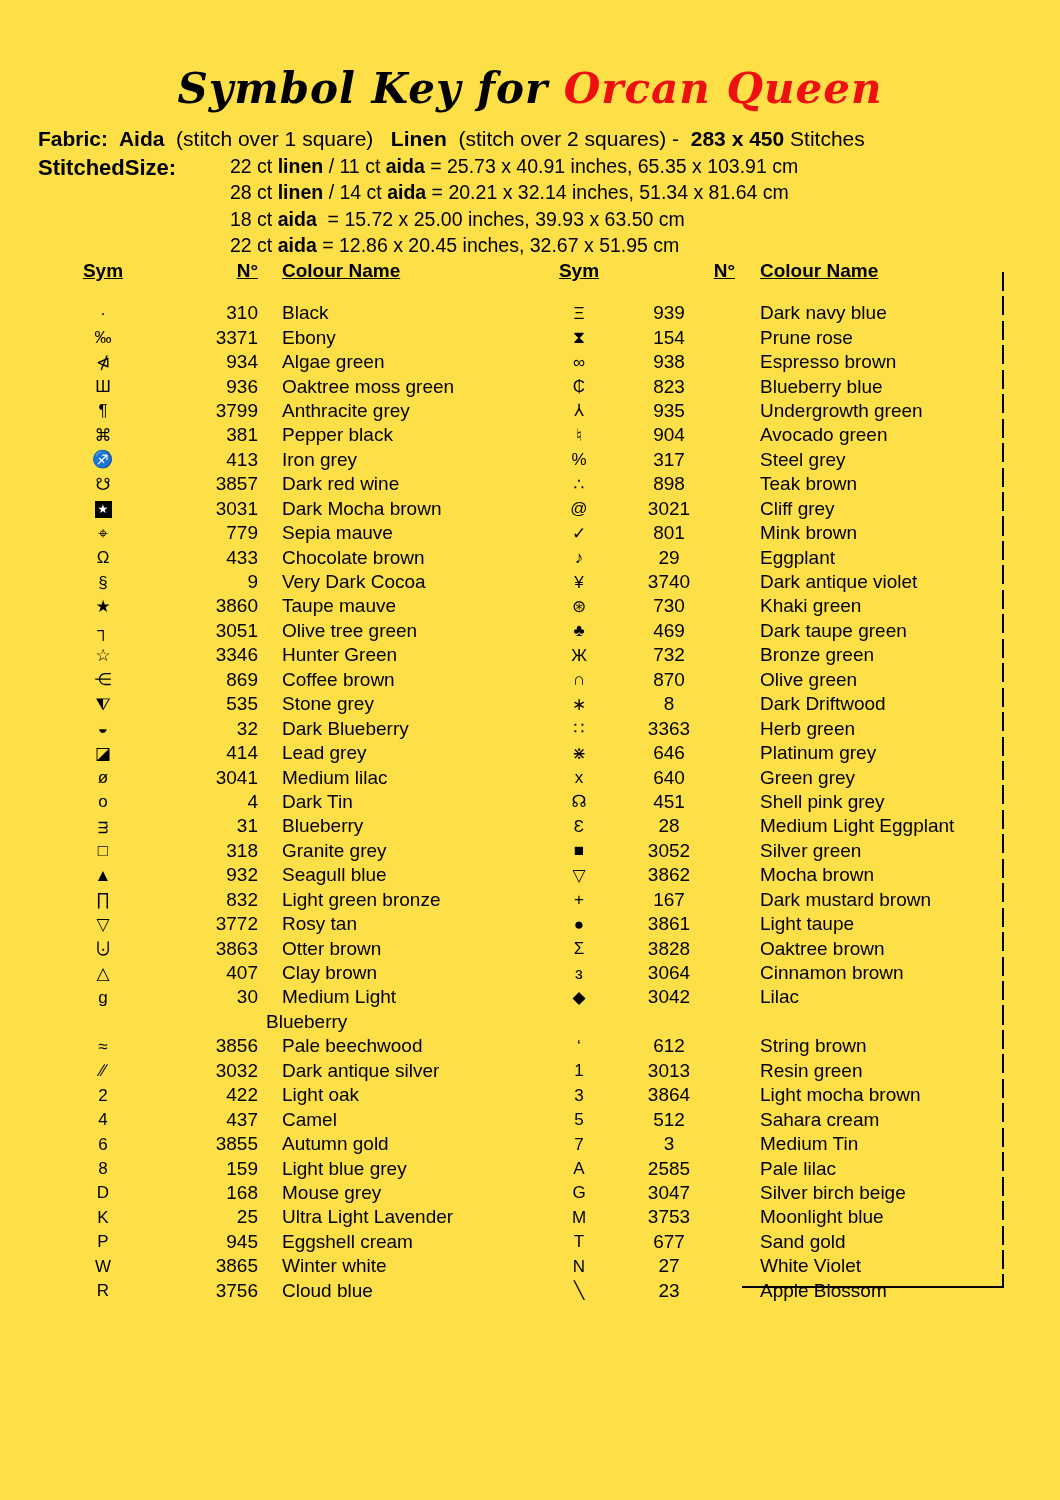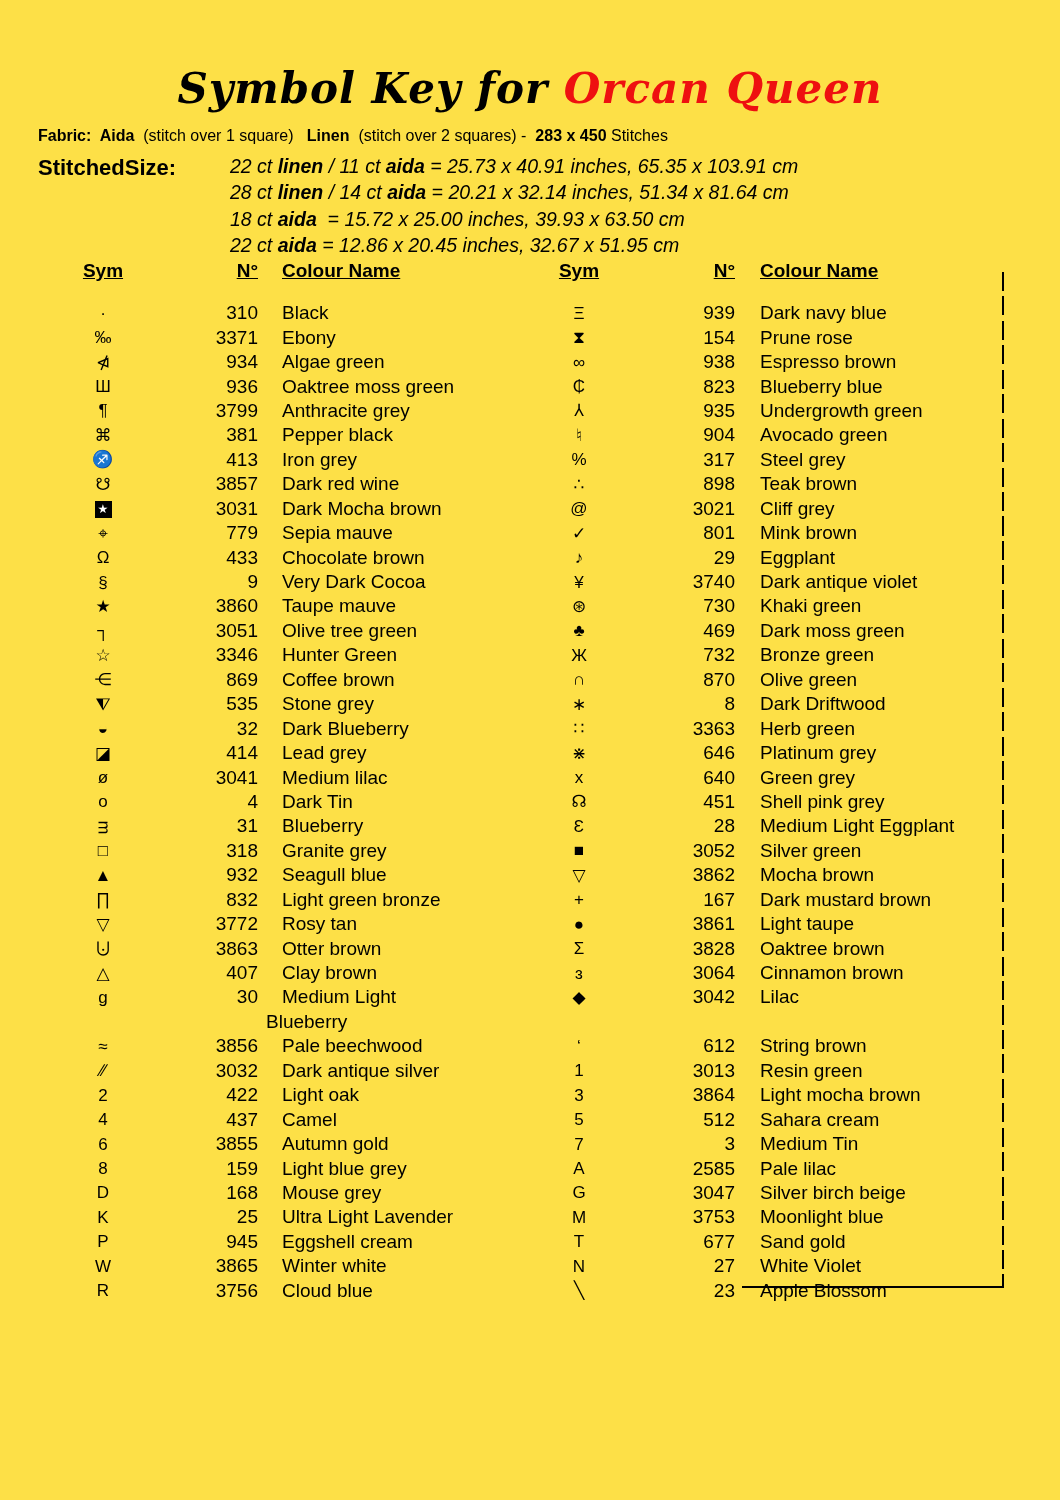--- a/index.html
+++ b/index.html
@@ -7,36 +7,36 @@
     position:relative;width:1060px;height:1500px;background:#fde047;
     font-family:"Liberation Sans",sans-serif;color:#000;overflow:hidden;
   }
   .title{
     position:absolute;top:68px;left:0;width:100%;text-align:center;
     font-family:"DejaVu Serif",serif;font-style:italic;font-weight:bold;
     font-size:42px;line-height:1;letter-spacing:1px;white-space:nowrap;
   }
   .title .red{color:#ee1010;}
   .fabric{
-    position:absolute;left:38px;top:127px;font-size:16px;white-space:pre-wrap;text-align:center;
+    position:absolute;left:38px;top:127px;font-size:21px;white-space:pre-wrap;text-align:center;
   }
   .size-label{position:absolute;left:38px;top:155px;font-size:22px;font-weight:bold;}
   .size-lines{position:absolute;left:230px;top:155px;font-size:19.5px;}
-  .size-lines .sline{height:26.3px;white-space:pre-wrap;font-style:italic;}
+  .size-lines .sline{height:26.3px;white-space:pre-wrap;}
   .keytable{position:absolute;top:258px;left:0;width:100%;}
   .col{position:absolute;top:0;}
   .col-left{left:78px;width:430px;}
   .col-right{left:555px;width:448px;}
   .row{display:flex;align-items:center;height:24.45px;font-size:19px;}
   .row.hdr{font-weight:bold;height:25px;margin-bottom:18px;}
   .row.hdr span{text-decoration:underline;}
   .sym{width:50px;text-align:center;font-size:17px;line-height:1;}
   .col-right .sym{width:48px;}
   .no{width:130px;text-align:right;}
-  .col-right .no{width:132px;}
+  .col-right .no{width:132px;text-align:center;}
   .name{flex:1;padding-left:24px;white-space:nowrap;}
   .col-right .name{padding-left:25px;}
   .row.hdr .sym{font-size:19px;}
   .row.hdr .no{text-align:right;}
   .row.cont .name{padding-left:8px;}
   .invstar{
     display:inline-block;background:#000;color:#fff;width:17px;height:17px;
     line-height:17px;font-size:12px;text-align:center;vertical-align:middle;
   }
   .vborder{
@@ -345,21 +345,21 @@
             <span class="name">Dark antique violet</span>
           </div>
           <div class="row">
             <span class="sym">⊛</span>
             <span class="no">730</span>
             <span class="name">Khaki green</span>
           </div>
           <div class="row">
             <span class="sym">♣</span>
             <span class="no">469</span>
-            <span class="name">Dark moss green</span>
+            <span class="name">Dark taupe green</span>
           </div>
           <div class="row">
             <span class="sym">Ж</span>
             <span class="no">732</span>
             <span class="name">Bronze green</span>
           </div>
           <div class="row">
             <span class="sym">∩</span>
             <span class="no">870</span>
             <span class="name">Olive green</span>

